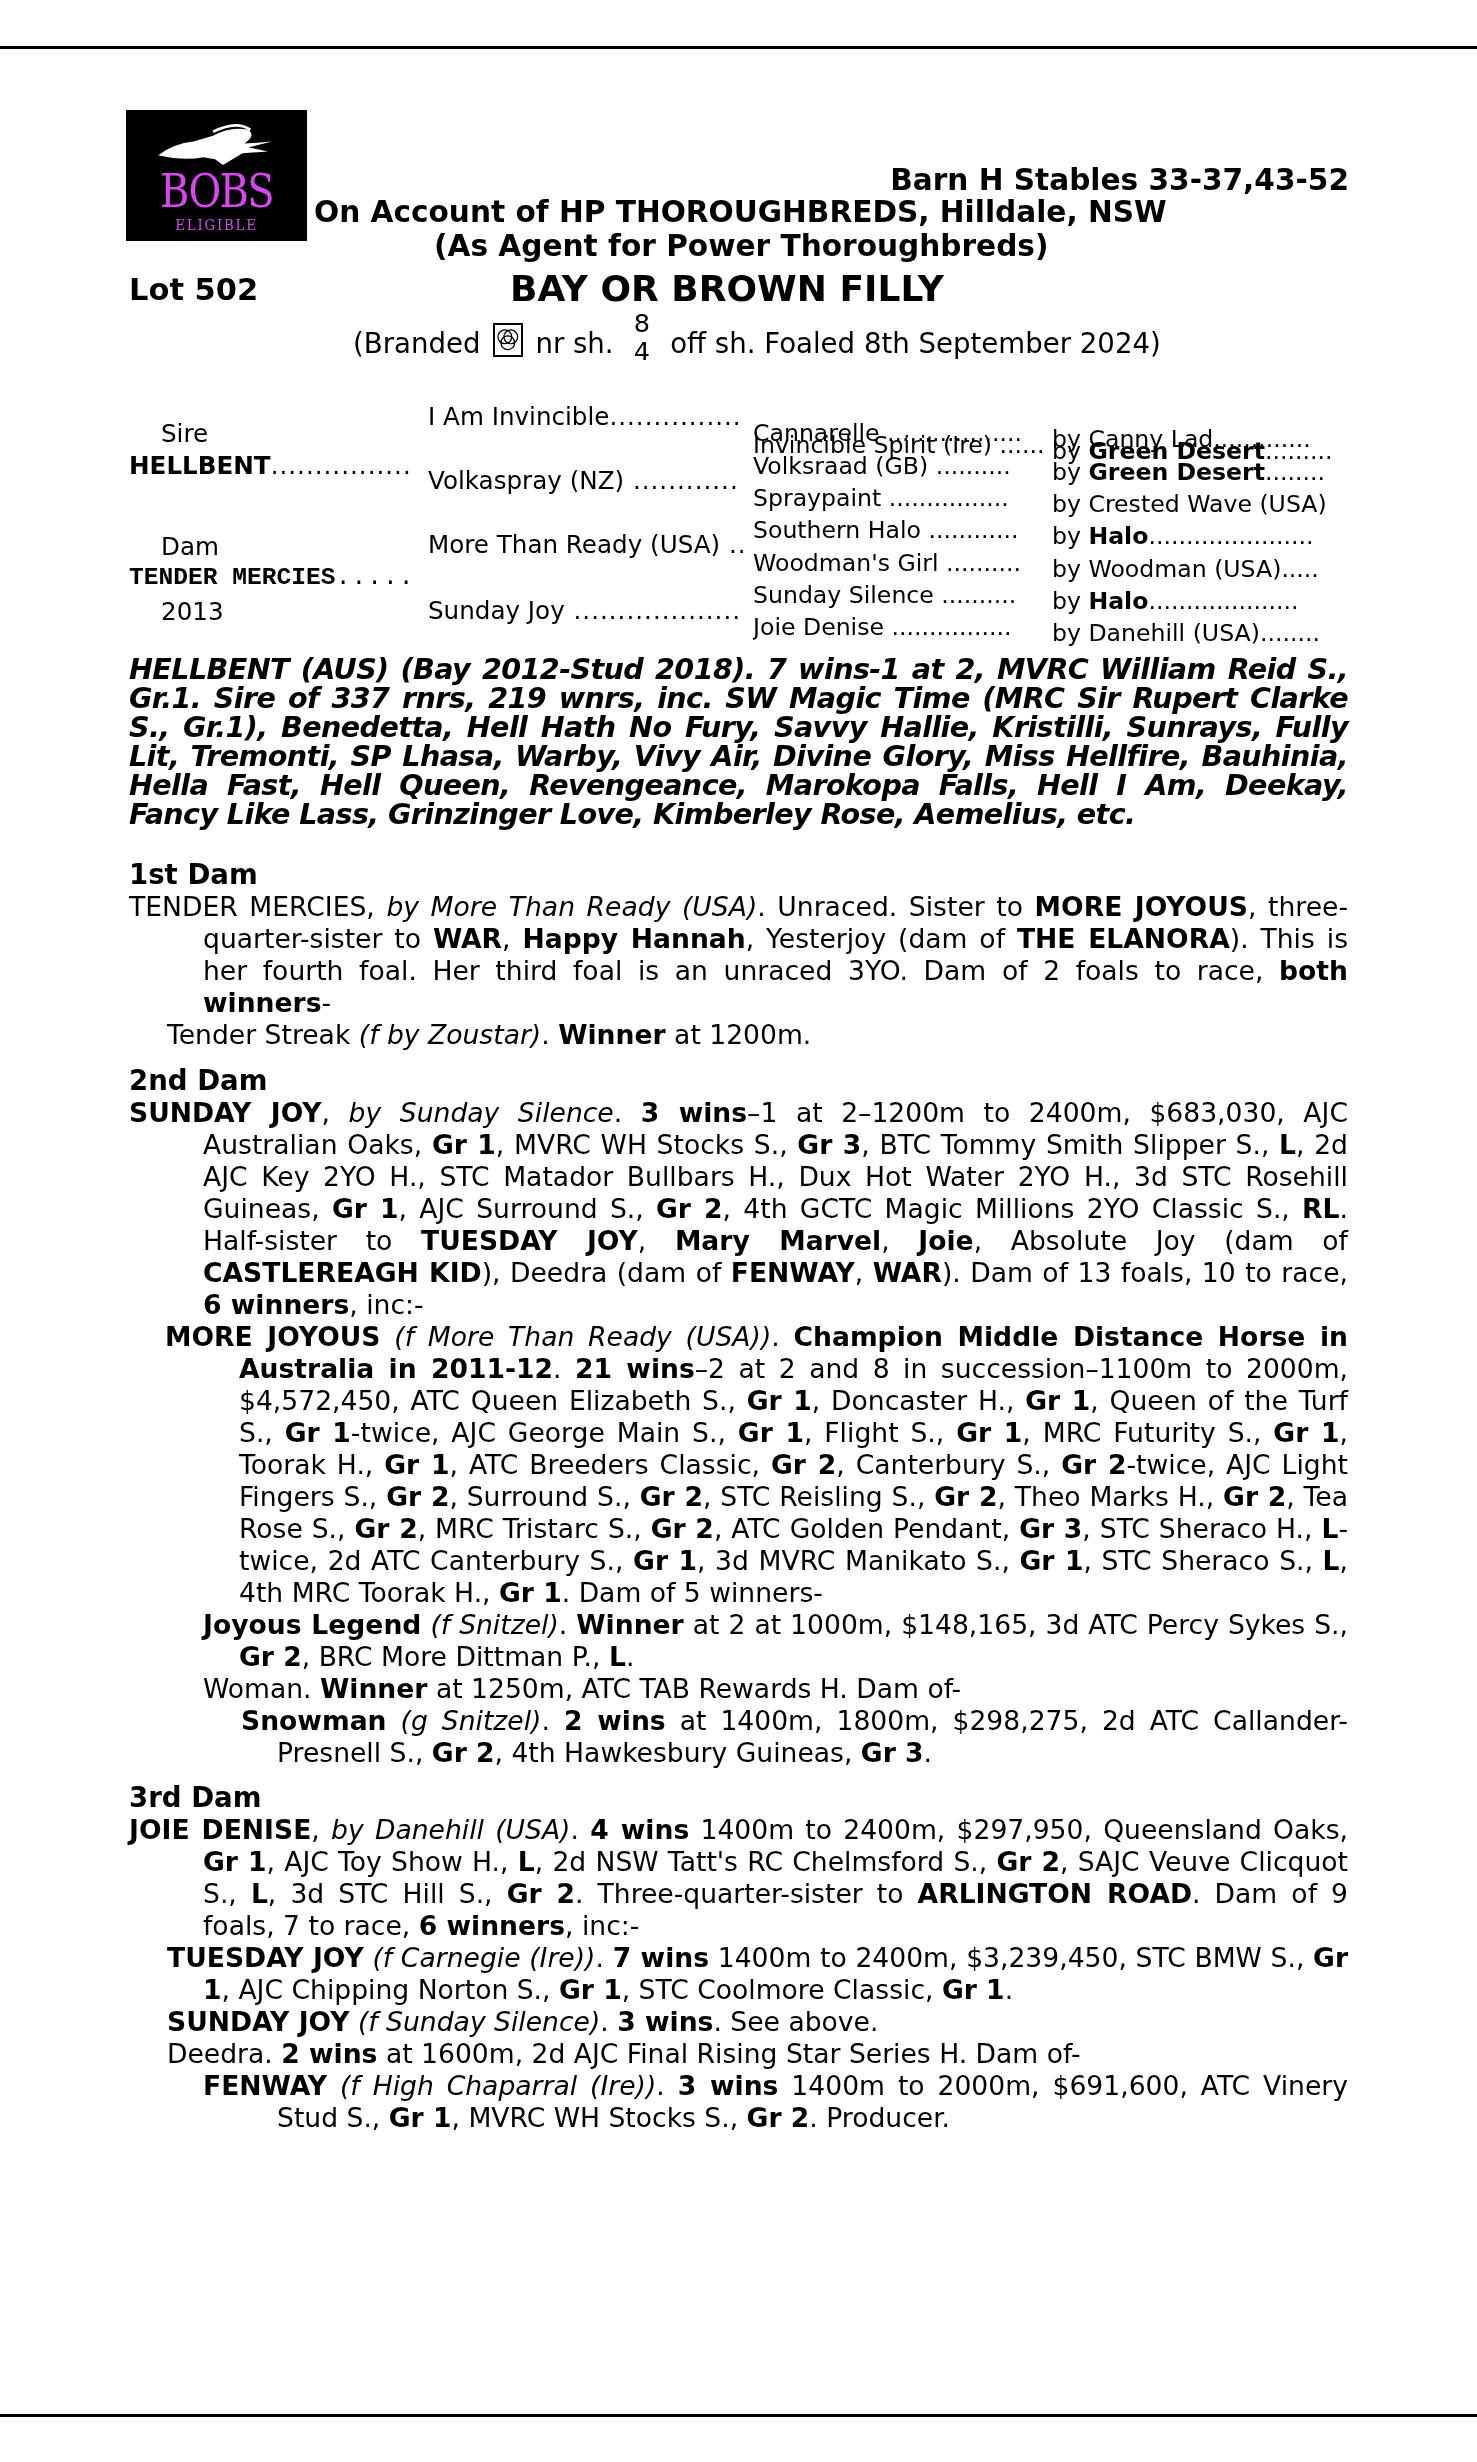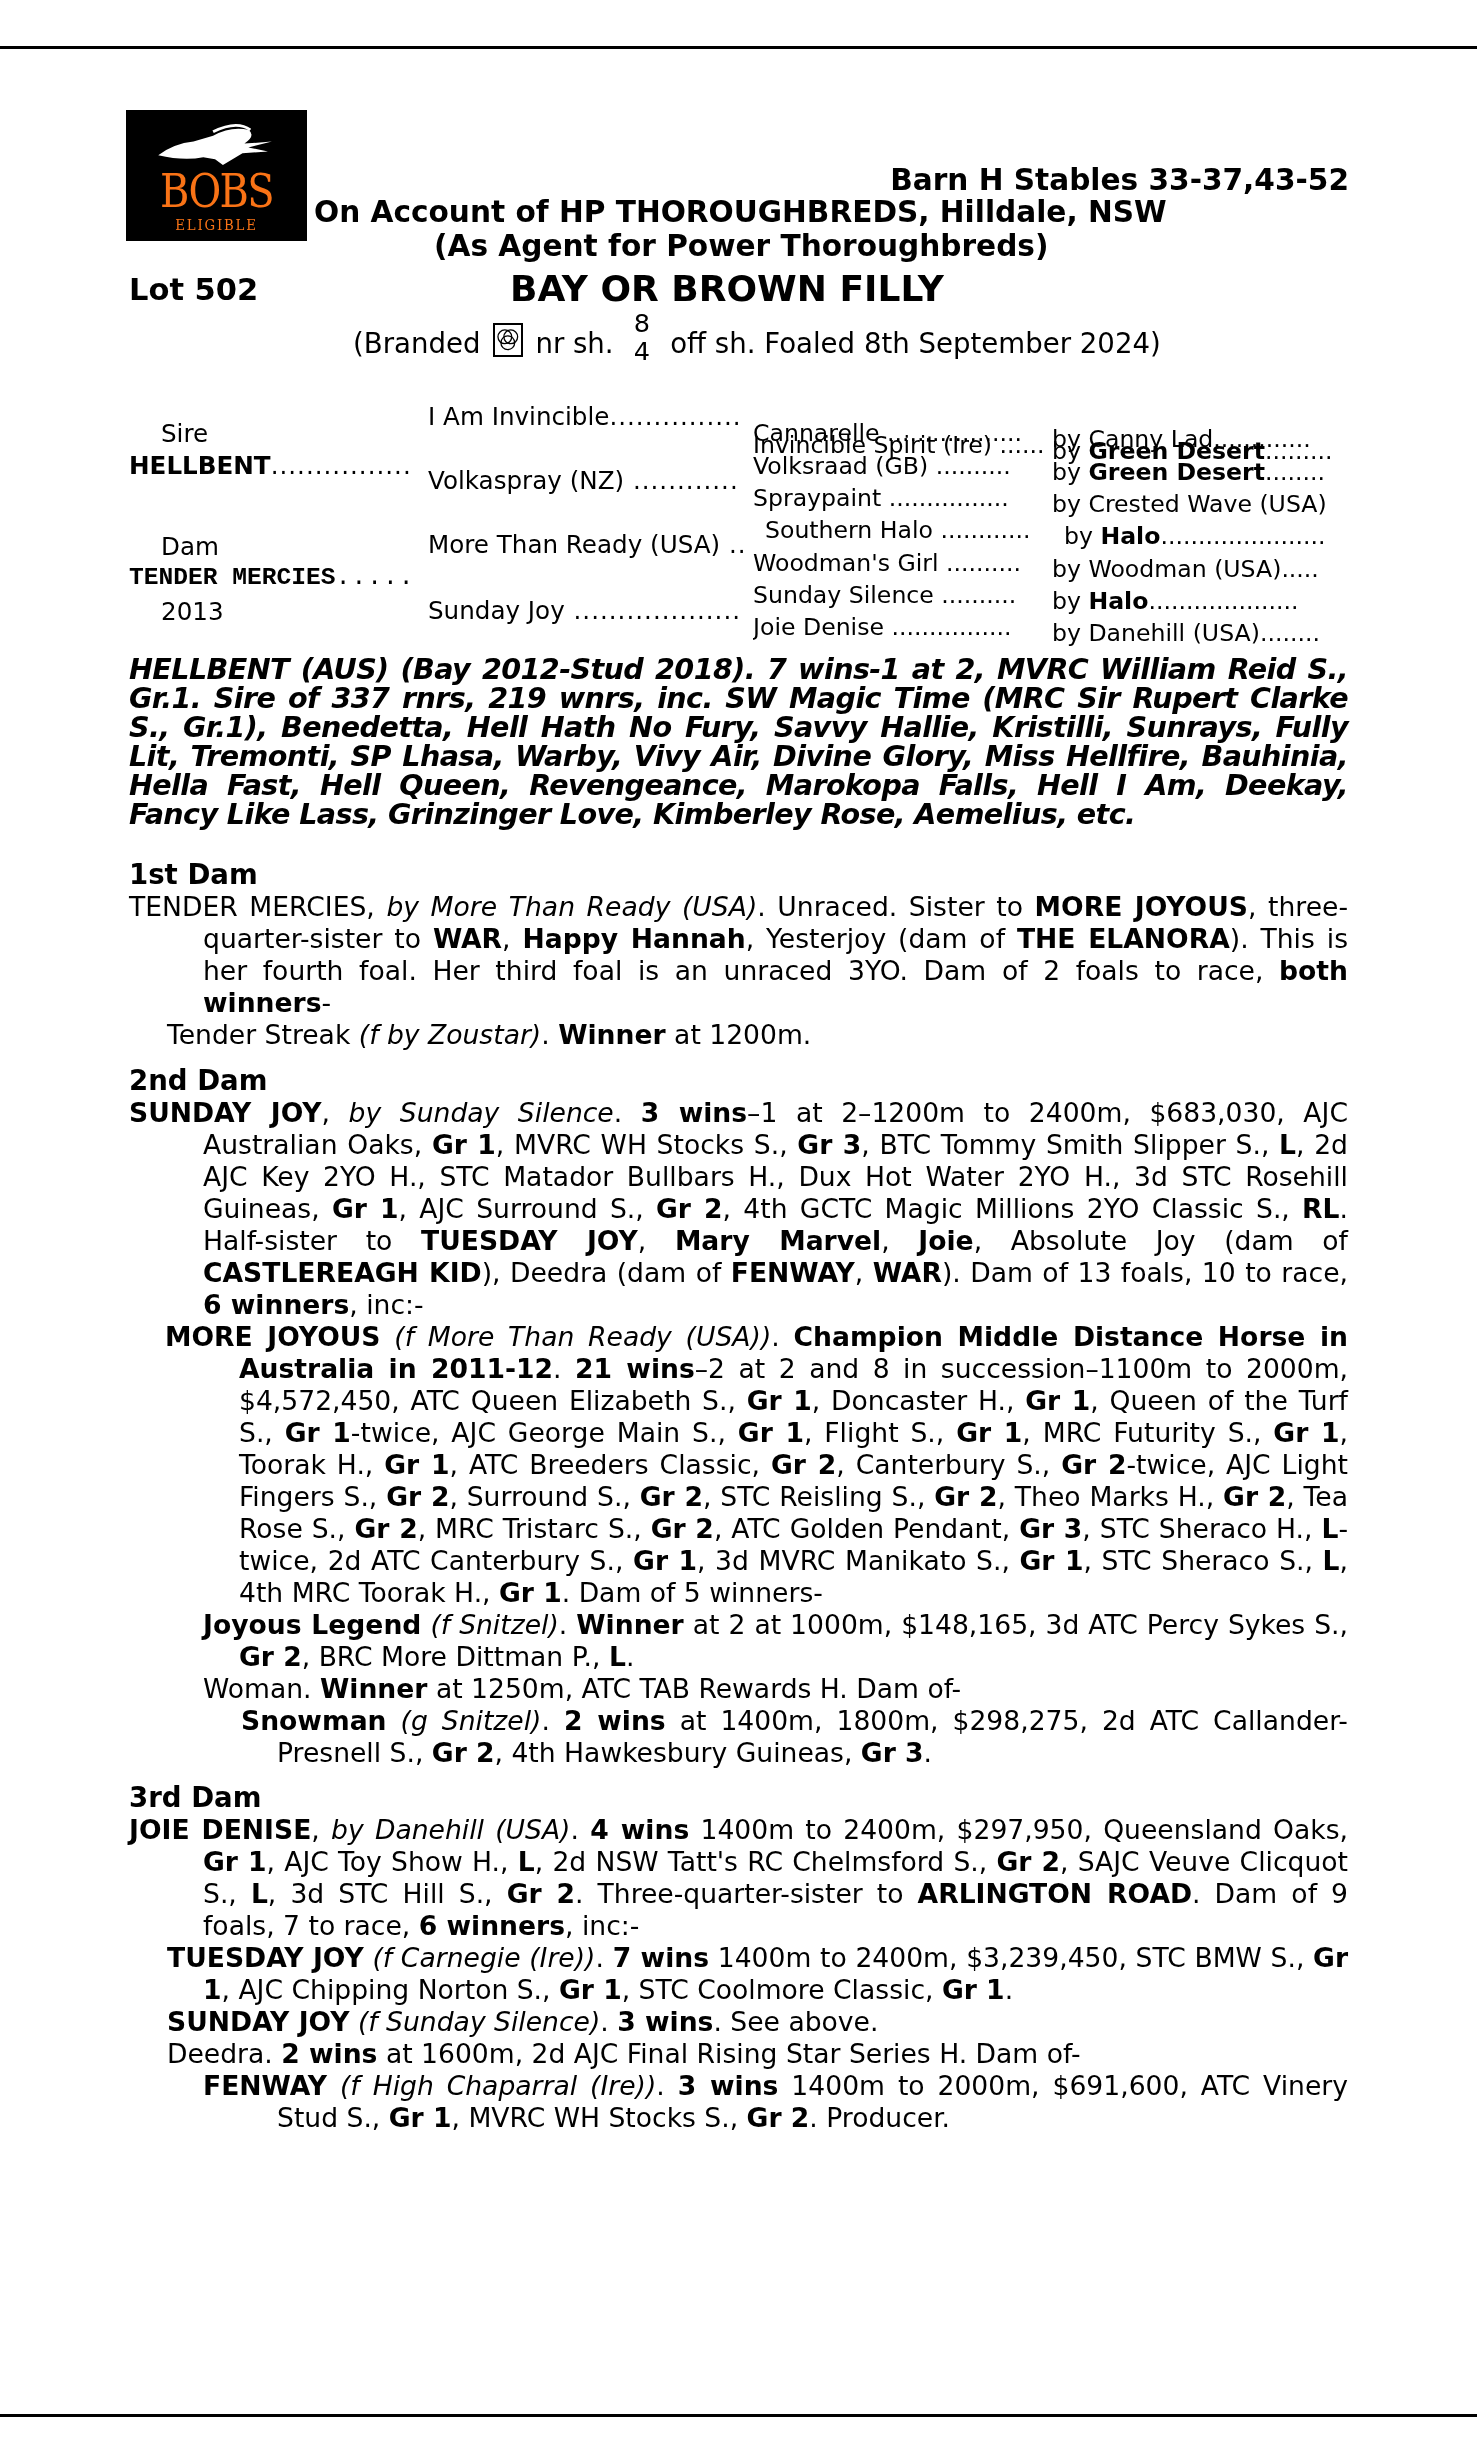--- a/index.html
+++ b/index.html
@@ -3,21 +3,21 @@
 <meta charset="utf-8">
 <style>
   html, body { margin: 0; padding: 0; background: #ffffff; }
   body { width: 1478px; height: 2463px; position: relative; overflow: hidden;
          font-family: "DejaVu Sans", sans-serif; color: #000; }
   .rule { position: absolute; left: 0; width: 1478px; height: 3px; background: #000; }
   .rule.top { top: 46px; }
   .rule.bottom { top: 2414px; }
 
   .logo { position: absolute; left: 126px; top: 110px; width: 181px; height: 131px; background: #000;
-          color: #f97316; text-align: center; }
+          color: #d946ef; text-align: center; }
   .logo svg { position: absolute; left: 27.6px; top: 11.8px; }
   .logo .bobs { position: absolute; left: 0; right: 0; top: 57px; font-family: "DejaVu Serif", serif;
                 font-size: 47px; line-height: 47px; letter-spacing: -2px; transform: scaleX(0.85); }
   .logo .elig { position: absolute; left: 0; right: 0; top: 106px; font-family: "DejaVu Serif", serif;
                 font-size: 14.8px; letter-spacing: 2px; transform: scaleX(0.9); }
 
   .hdr { position: absolute; font-weight: bold; font-size: 29.6px; white-space: nowrap; }
   .barn { top: 163px; right: 129px; }
   .account { top: 195px; left: 314px; }
   .agent { top: 229px; left: 434px; }
@@ -96,21 +96,21 @@
 <div class="ped" style="left:428px;top:402px;"><span>I Am Invincible</span><span class="dots">...............</span></div>
 <div class="ped" style="left:428px;top:466px;"><span>Volkaspray (NZ)</span><span class="dots"> ............</span></div>
 <div class="ped" style="left:428px;top:530px;"><span>More Than Ready (USA)</span><span class="dots"> ..</span></div>
 <div class="ped" style="left:428px;top:596px;"><span>Sunday Joy</span><span class="dots"> ...................</span></div>
 
 <div id="ggp">
     <div class="ped" style="left: 753px; top: 387px; font-size: 23.6px; margin-top: 44px;"><span style="display: inline-block; width: 299px; overflow: hidden;">Invincible Spirit (Ire) ......</span><span>by <b>Green Desert</b>.........</span></div>
     <div class="ped" style="left: 753px; top: 419px; font-size: 23.6px;"><span style="display: inline-block; width: 299px; overflow: hidden;">Cannarelle ..................</span><span>by <span>Canny Lad</span>.............</span></div>
     <div class="ped" style="left: 753px; top: 452px; font-size: 23.6px;"><span style="display: inline-block; width: 299px; overflow: hidden;">Volksraad (GB) ..........</span><span>by <b>Green Desert</b>........</span></div>
     <div class="ped" style="left: 753px; top: 484px; font-size: 23.6px;"><span style="display: inline-block; width: 299px; overflow: hidden;">Spraypaint ................</span><span>by <span>Crested Wave (USA)</span></span></div>
-    <div class="ped" style="left: 753px; top: 516px; font-size: 23.6px;"><span style="display: inline-block; width: 299px; overflow: hidden; margin-left: 12px;">Southern Halo ............</span><span>by <b>Halo</b>......................</span></div>
+    <div class="ped" style="left: 753px; top: 516px; font-size: 23.6px;"><span style="display: inline-block; width: 299px; overflow: hidden;">Southern Halo ............</span><span>by <b>Halo</b>......................</span></div>
     <div class="ped" style="left: 753px; top: 549px; font-size: 23.6px;"><span style="display: inline-block; width: 299px; overflow: hidden;">Woodman's Girl ..........</span><span>by <span>Woodman (USA)</span>.....</span></div>
     <div class="ped" style="left: 753px; top: 581px; font-size: 23.6px;"><span style="display: inline-block; width: 299px; overflow: hidden;">Sunday Silence ..........</span><span>by <b>Halo</b>....................</span></div>
     <div class="ped" style="left: 753px; top: 613px; font-size: 23.6px;"><span style="display: inline-block; width: 299px; overflow: hidden;">Joie Denise ................</span><span>by <span>Danehill (USA)</span>........</span></div>
   </div>
 
 <div class="sirepara">HELLBENT (AUS) (Bay 2012-Stud 2018). 7 wins-1 at 2, MVRC William Reid S., Gr.1. Sire of 337 rnrs, 219 wnrs, inc. SW Magic Time (MRC Sir Rupert Clarke S., Gr.1), Benedetta, Hell Hath No Fury, Savvy Hallie, Kristilli, Sunrays, Fully Lit, Tremonti, SP Lhasa, Warby, Vivy Air, Divine Glory, Miss Hellfire, Bauhinia, Hella Fast, Hell Queen, Revengeance, Marokopa Falls, Hell I Am, Deekay, Fancy Like Lass, Grinzinger Love, Kimberley Rose, Aemelius, etc.</div>
 
 <div class="body" id="sections" style="top:845px;">
     <div class="sec-head">1st Dam</div>
     <div class="para lv0"><span>TENDER MERCIES, </span><i>by More Than Ready (USA)</i><span>. Unraced. Sister to </span><b>MORE JOYOUS</b><span>, three-quarter-sister to </span><b>WAR</b><span>, </span><b>Happy Hannah</b><span>, Yesterjoy (dam of </span><b>THE ELANORA</b><span>). This is her fourth foal. Her third foal is an unraced 3YO. Dam of 2 foals to race, </span><b>both winners</b><span>-</span></div>

